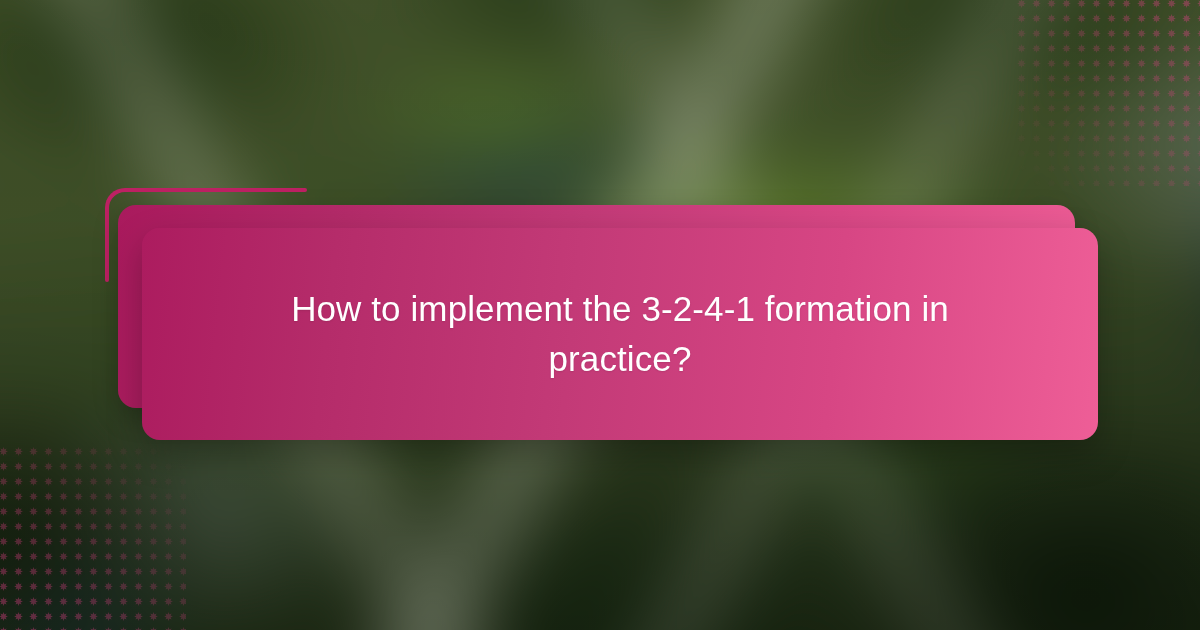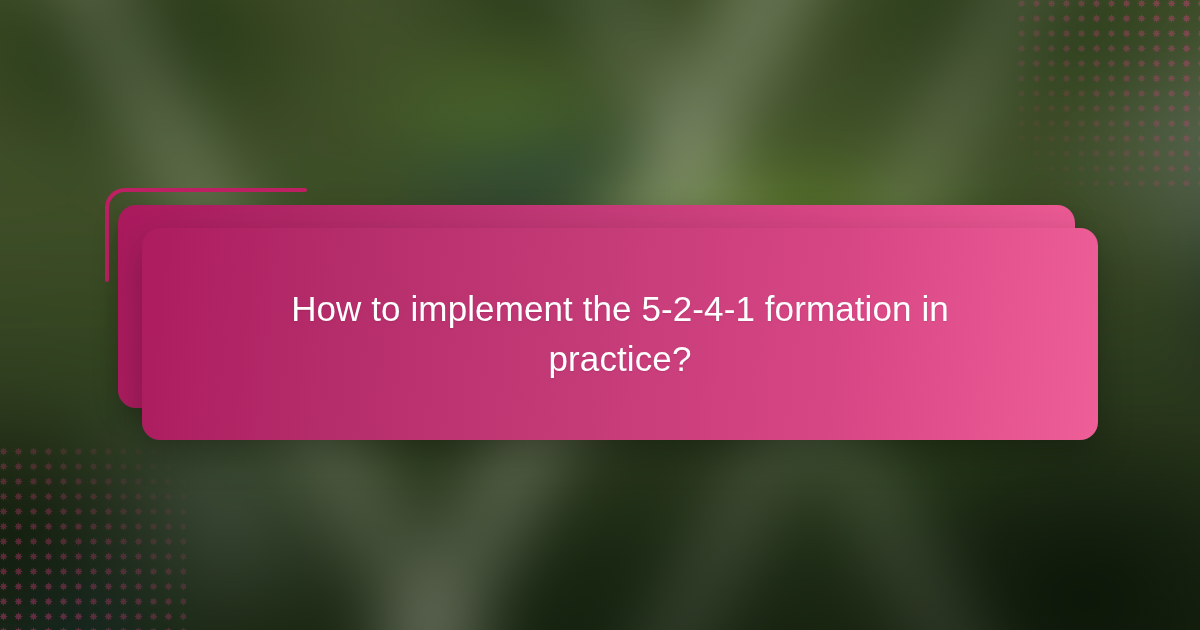--- a/index.html
+++ b/index.html
@@ -496,16 +496,16 @@
           <use href="#stardot" x="0" y="0" transform="translate(187.5,187.5)"></use>
         </g>
     </g>
   </svg>
 
   <div class="card-outline"></div>
 
   <div class="card-back"></div>
 
   <div class="card-front">
-    <div class="card-title">How to implement the 5-2-4-1 formation in practice?</div>
+    <div class="card-title">How to implement the 3-2-4-1 formation in practice?</div>
   </div>
 
 </div>
 
 </body></html>

